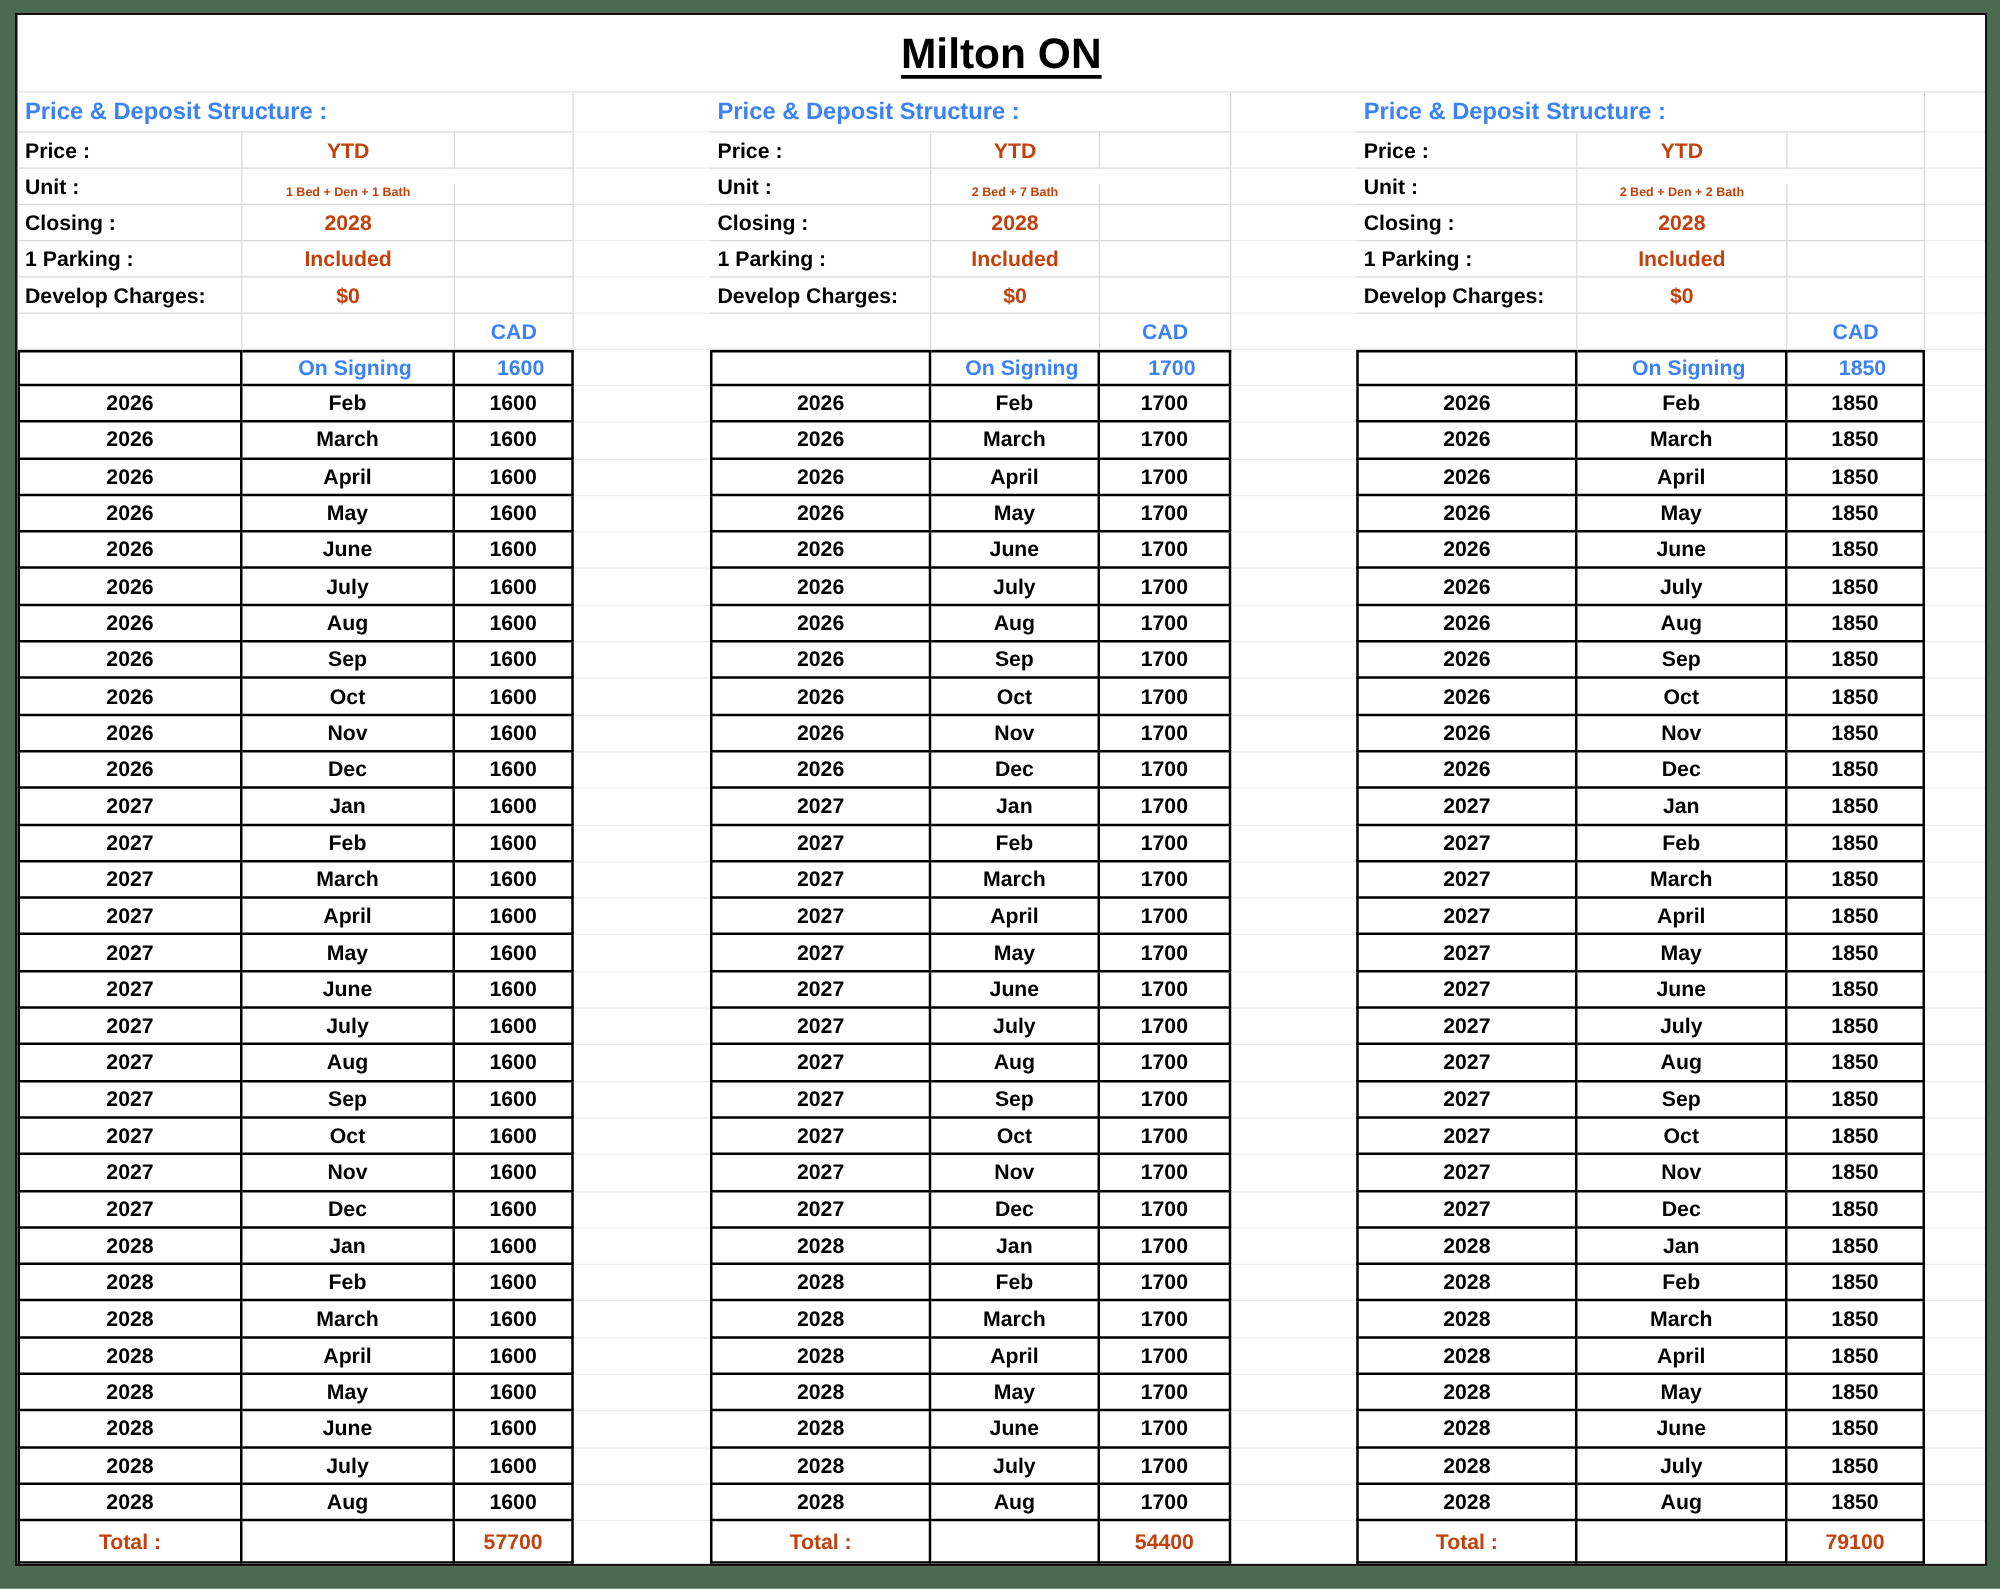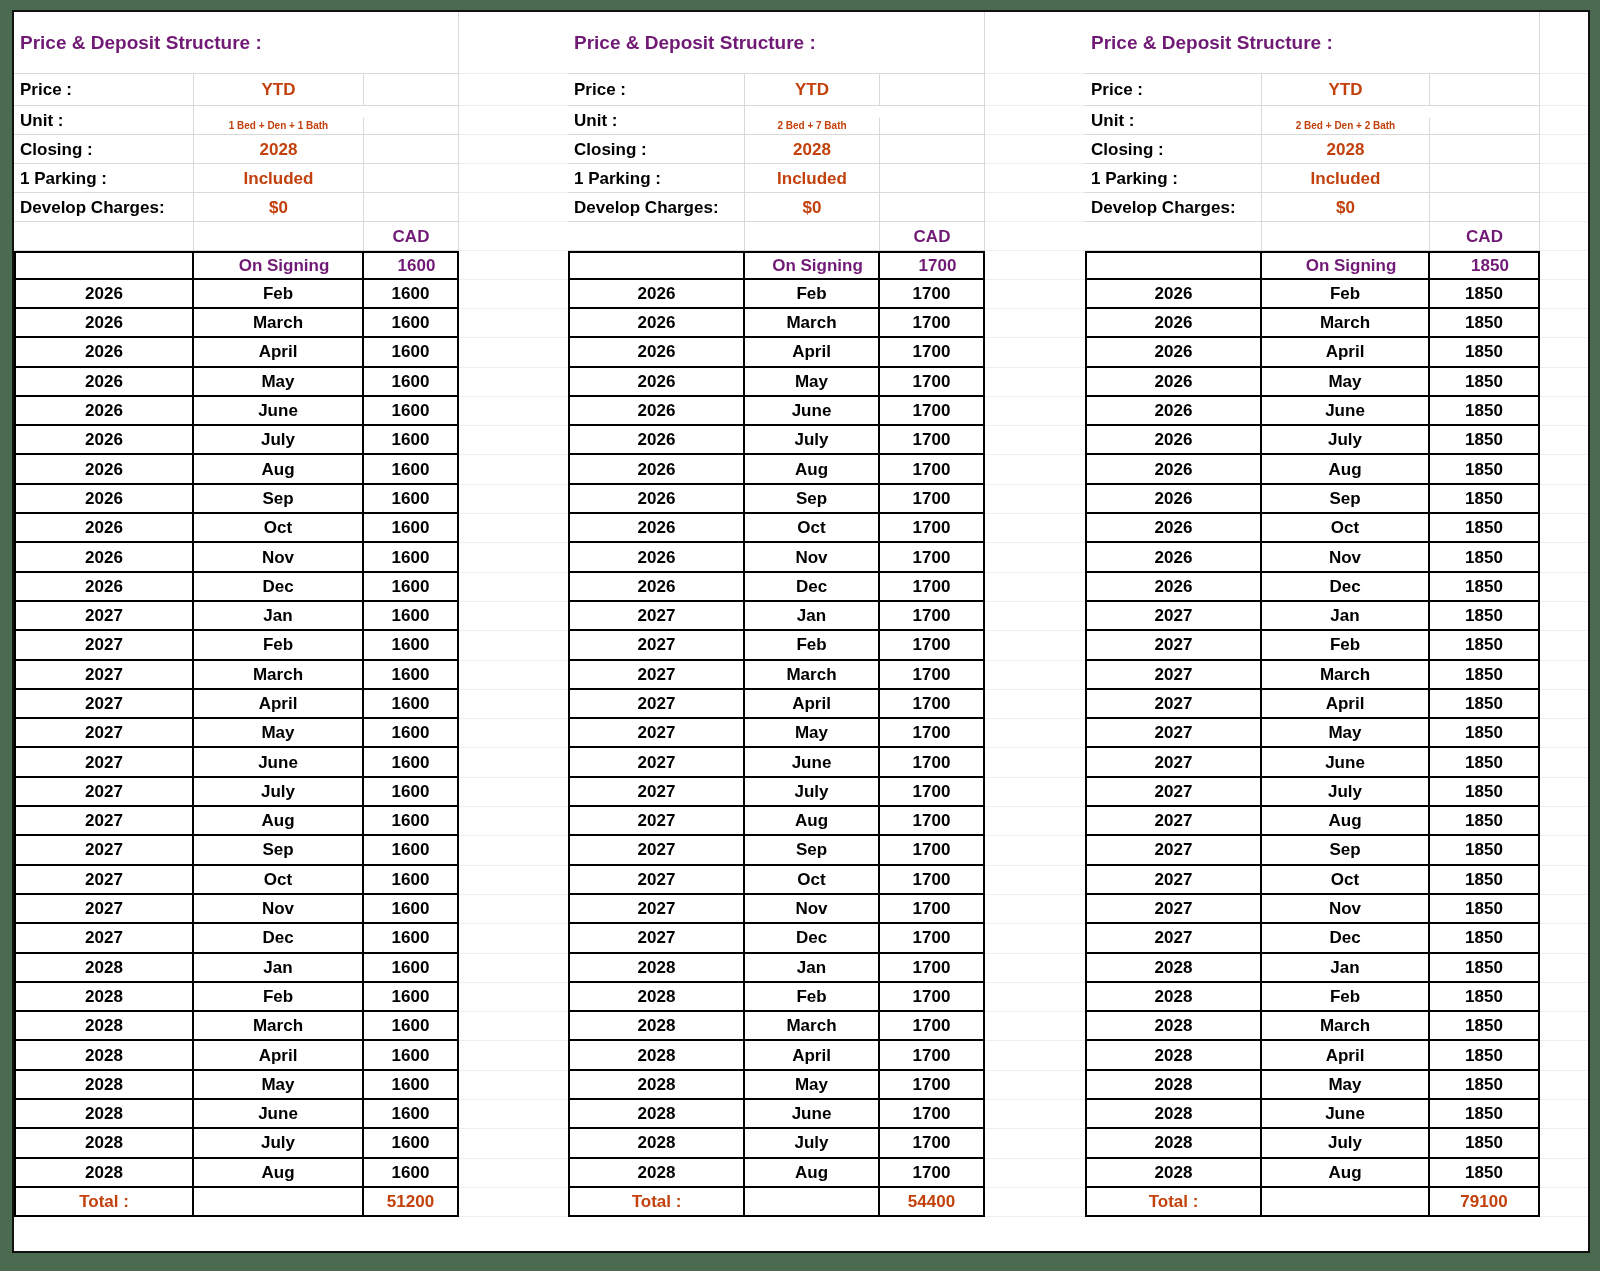--- a/index.html
+++ b/index.html
@@ -29,30 +29,33 @@
   .left  { justify-content: flex-start; padding-left: 6px; }
   .span3 { grid-column: span 3; }
   .title-cell { grid-column: 1 / -1; font-size: 34px; border-bottom: 1px solid #e3e3e3; }
   .title-cell span { text-decoration: underline; text-decoration-thickness: 3px; text-underline-offset: 6px; }
   .st  { font-size: 19px; }
   .gl  { border-right: 1px solid #d9d9d9; border-bottom: 1px solid #d9d9d9; }
   .gap { border-bottom: 1px solid #eeeeee; }
   .bc  { border-right: 2px solid #000; border-bottom: 2px solid #000; }
   .bl  { border-left: 2px solid #000; }
   .bt  { border-top: 2px solid #000; padding-left: 12px; }
-  .red  { color: #701a75; }
+  .red  { color: #3b82f6; }
   .blue { color: #c2410c; }
   .unitv { font-size: 10px; margin-top: 12px; }
 </style>
 </head>
 <body>
 
 <div class="sheet">
   <div class="grid" id="grid">
 
+    <div class="cell title-cell">
+        <span>Milton ON</span>
+      </div>
 
     <div class="cell st left span3 gl red">Price &amp; Deposit Structure :</div>
     <div class="cell gap"></div>
     <div class="cell st left span3 gl red">Price &amp; Deposit Structure :</div>
     <div class="cell gap"></div>
     <div class="cell st left span3 gl red">Price &amp; Deposit Structure :</div>
     <div class="cell gap"></div>
 
     <div class="cell left gl">Price :</div>
     <div class="cell gl blue">YTD</div>
@@ -512,21 +515,21 @@
       <div class="cell bc bl">2028</div>
       <div class="cell bc">Aug</div>
       <div class="cell bc">1700</div>
       <div class="cell gap"></div>
       <div class="cell bc bl">2028</div>
       <div class="cell bc">Aug</div>
       <div class="cell bc">1850</div>
       <div class="cell gap"></div>
       <div class="cell bc bl blue" id="total-anchor">Total :</div>
     <div class="cell bc"></div>
-    <div class="cell bc blue">51200</div>
+    <div class="cell bc blue">57700</div>
     <div class="cell gap"></div>
     <div class="cell bc bl blue">Total :</div>
     <div class="cell bc"></div>
     <div class="cell bc blue">54400</div>
     <div class="cell gap"></div>
     <div class="cell bc bl blue">Total :</div>
     <div class="cell bc"></div>
     <div class="cell bc blue">79100</div>
     <div class="cell gap"></div>
 

